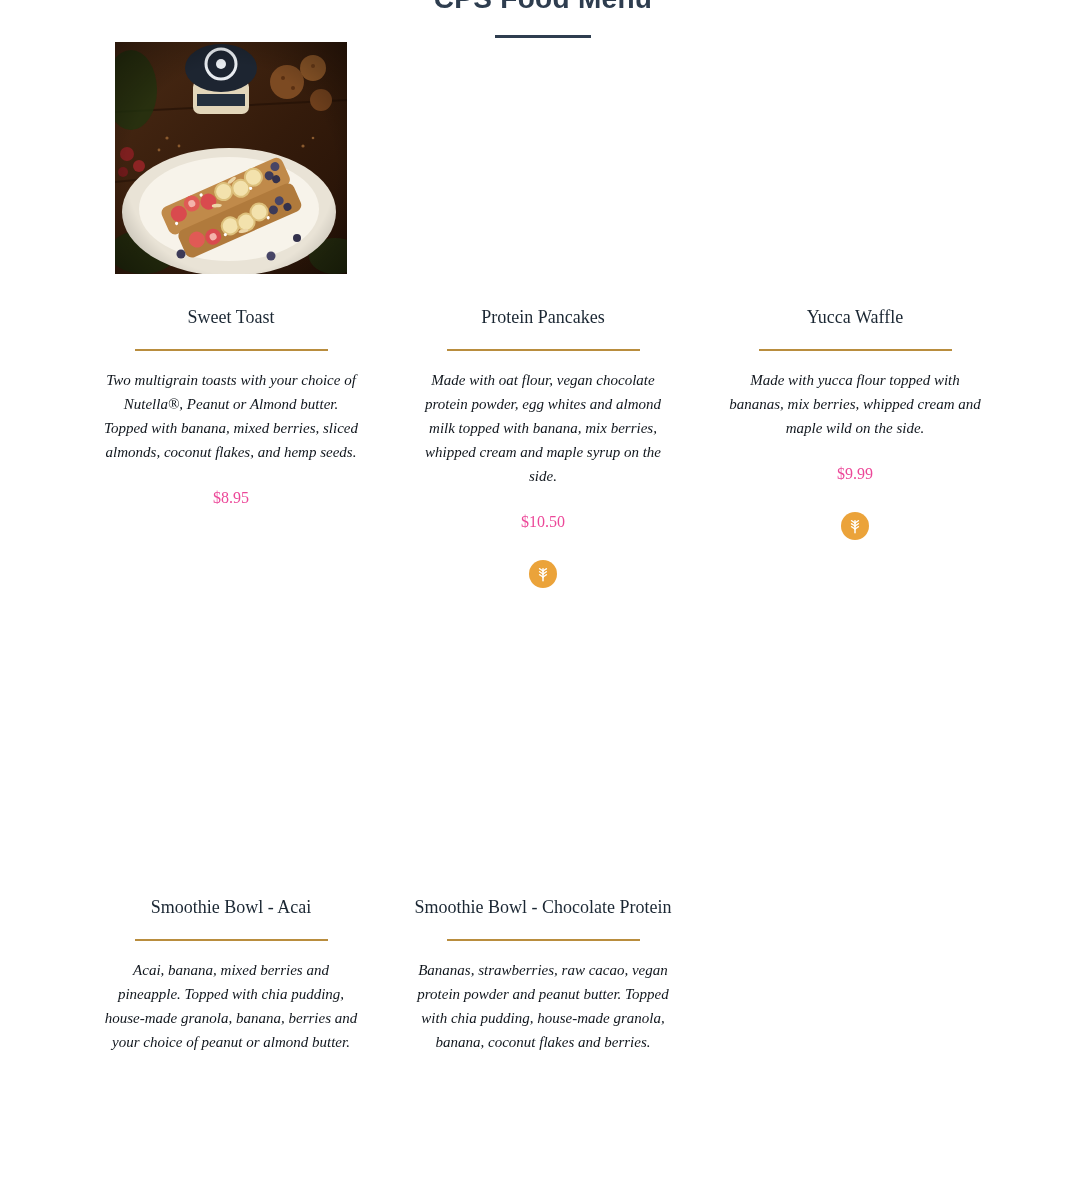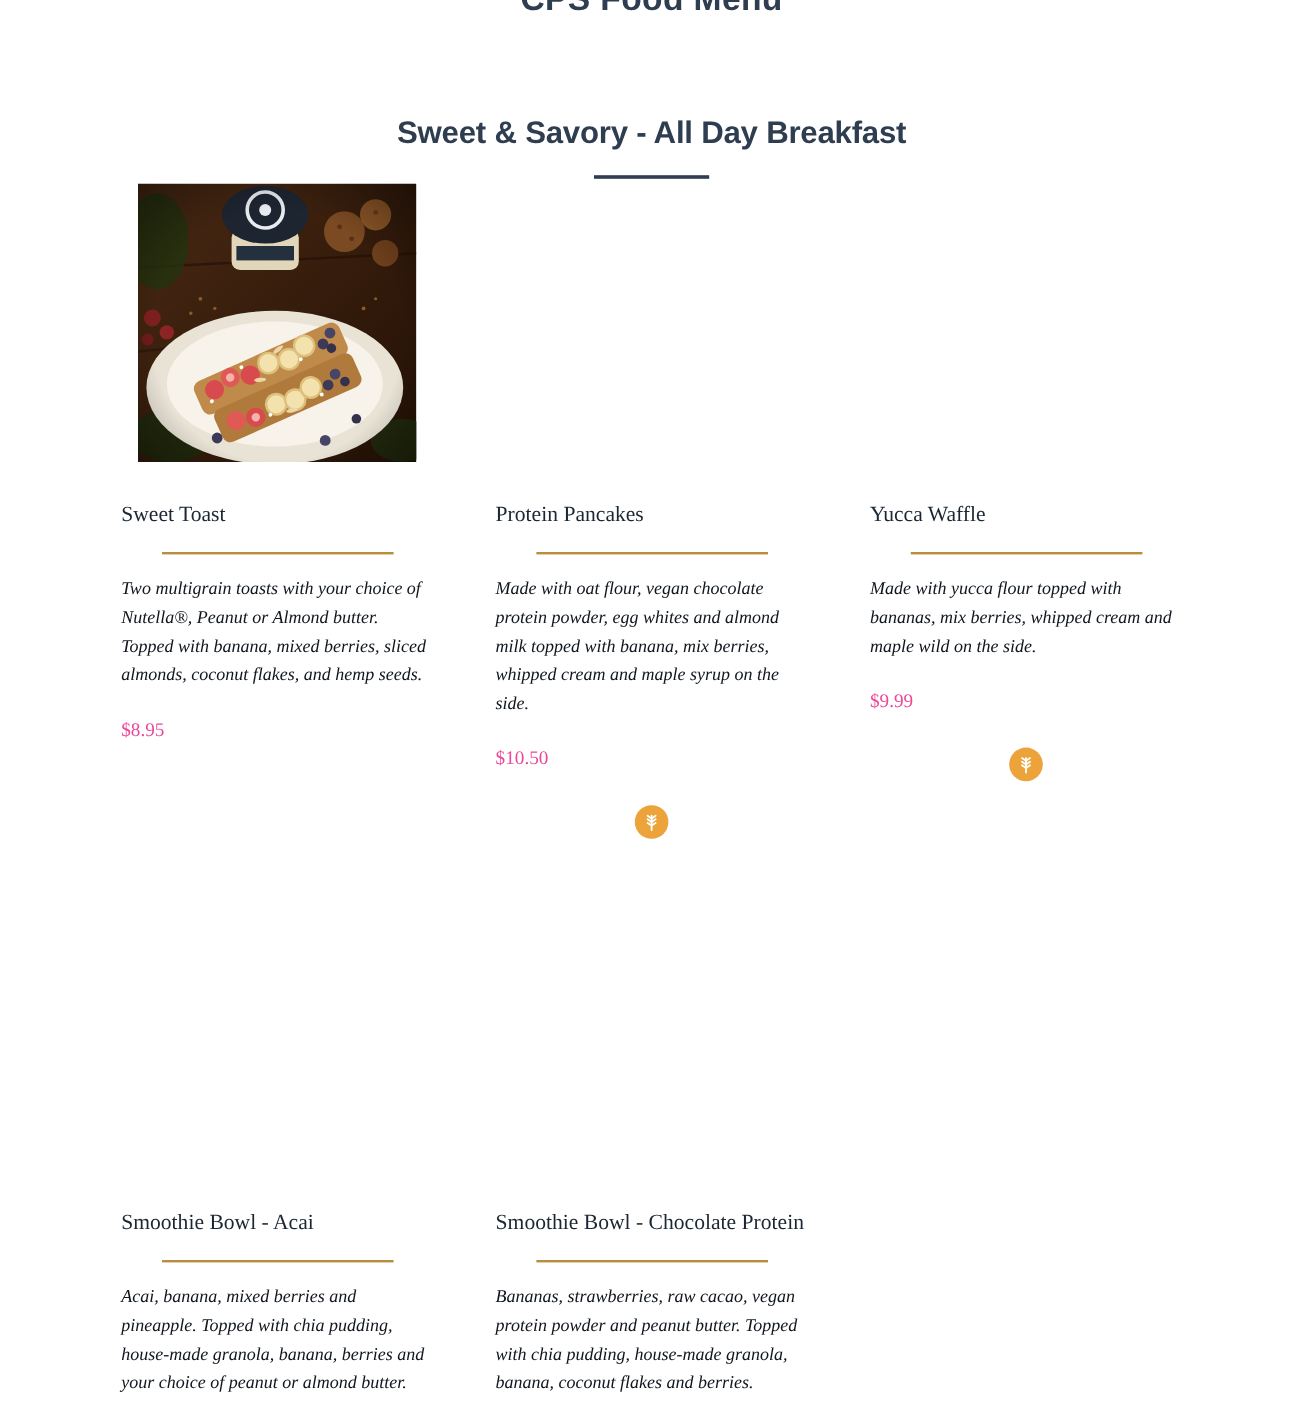--- a/index.html
+++ b/index.html
@@ -38,21 +38,21 @@
   }
   .menu-grid {
     width: 936px;
     margin: 4px auto 0 auto;
     display: grid;
     grid-template-columns: repeat(3, 312px);
   }
   .menu-grid.row-2 { margin-top: 44px; }
   .card {
     padding: 0 26px;
-    text-align: left;
+    text-align: center;
   }
   .card-media {
     height: 232px;
     margin-bottom: 31px;
   }
   .card-media svg {
     display: block;
     width: 232px;
     height: 232px;
     margin: 0 auto;
@@ -93,21 +93,20 @@
     justify-content: center;
   }
   .badge svg { display: block; }
 </style>
 </head>
 <body>
 
 <h1 class="page-title">CPS Food Menu</h1>
 
 <section>
-  <h2 class="section-title">Sweet &amp; Savory - All Day Breakfast</h2>
   <div class="section-rule"></div>
 
   <div class="menu-grid row-1">
 
     <div class="card">
       <div class="card-media">
         <svg viewBox="0 0 232 232">
           <defs>
             <linearGradient id="wood" x1="0" y1="0" x2="1" y2="1">
               <stop offset="0" stop-color="#4a2a14"></stop>

